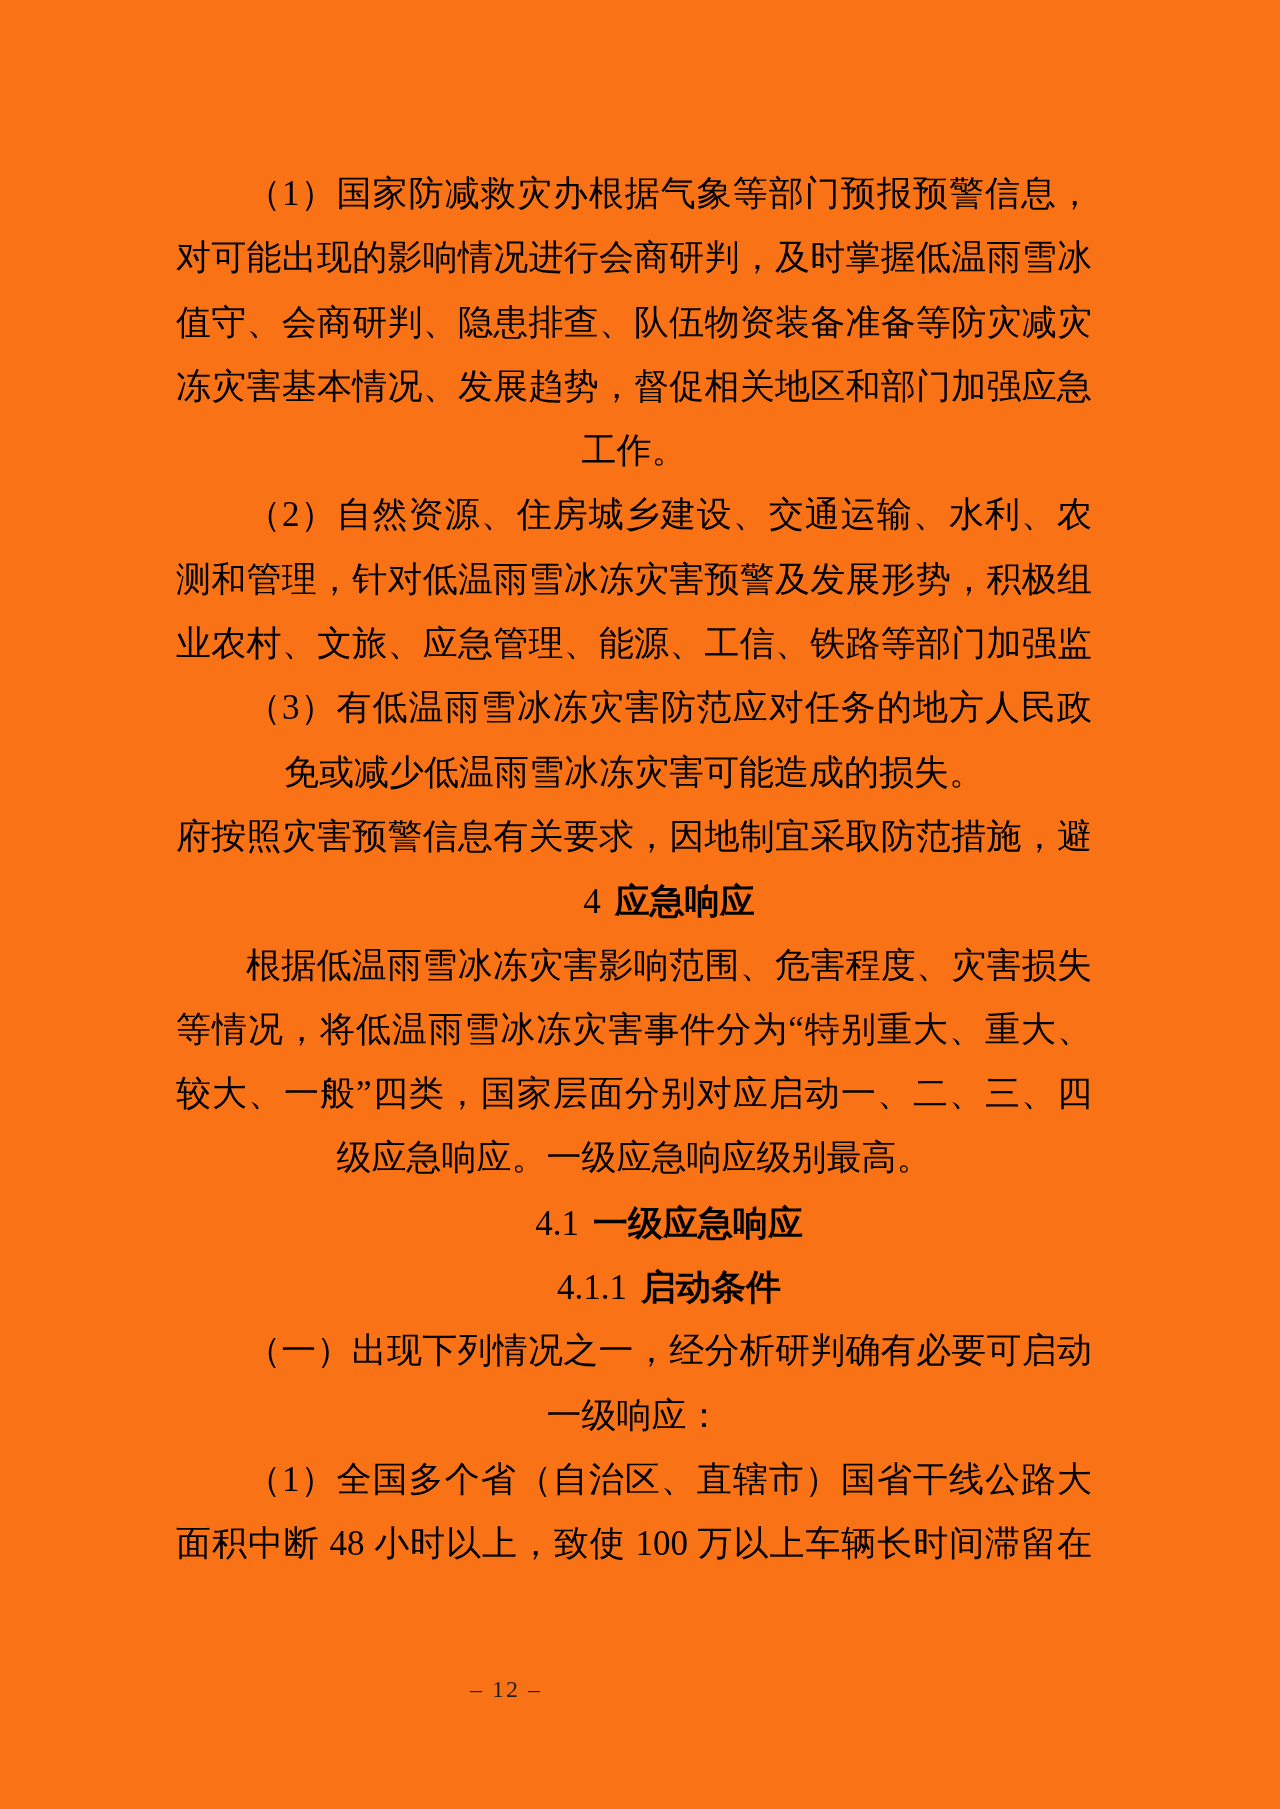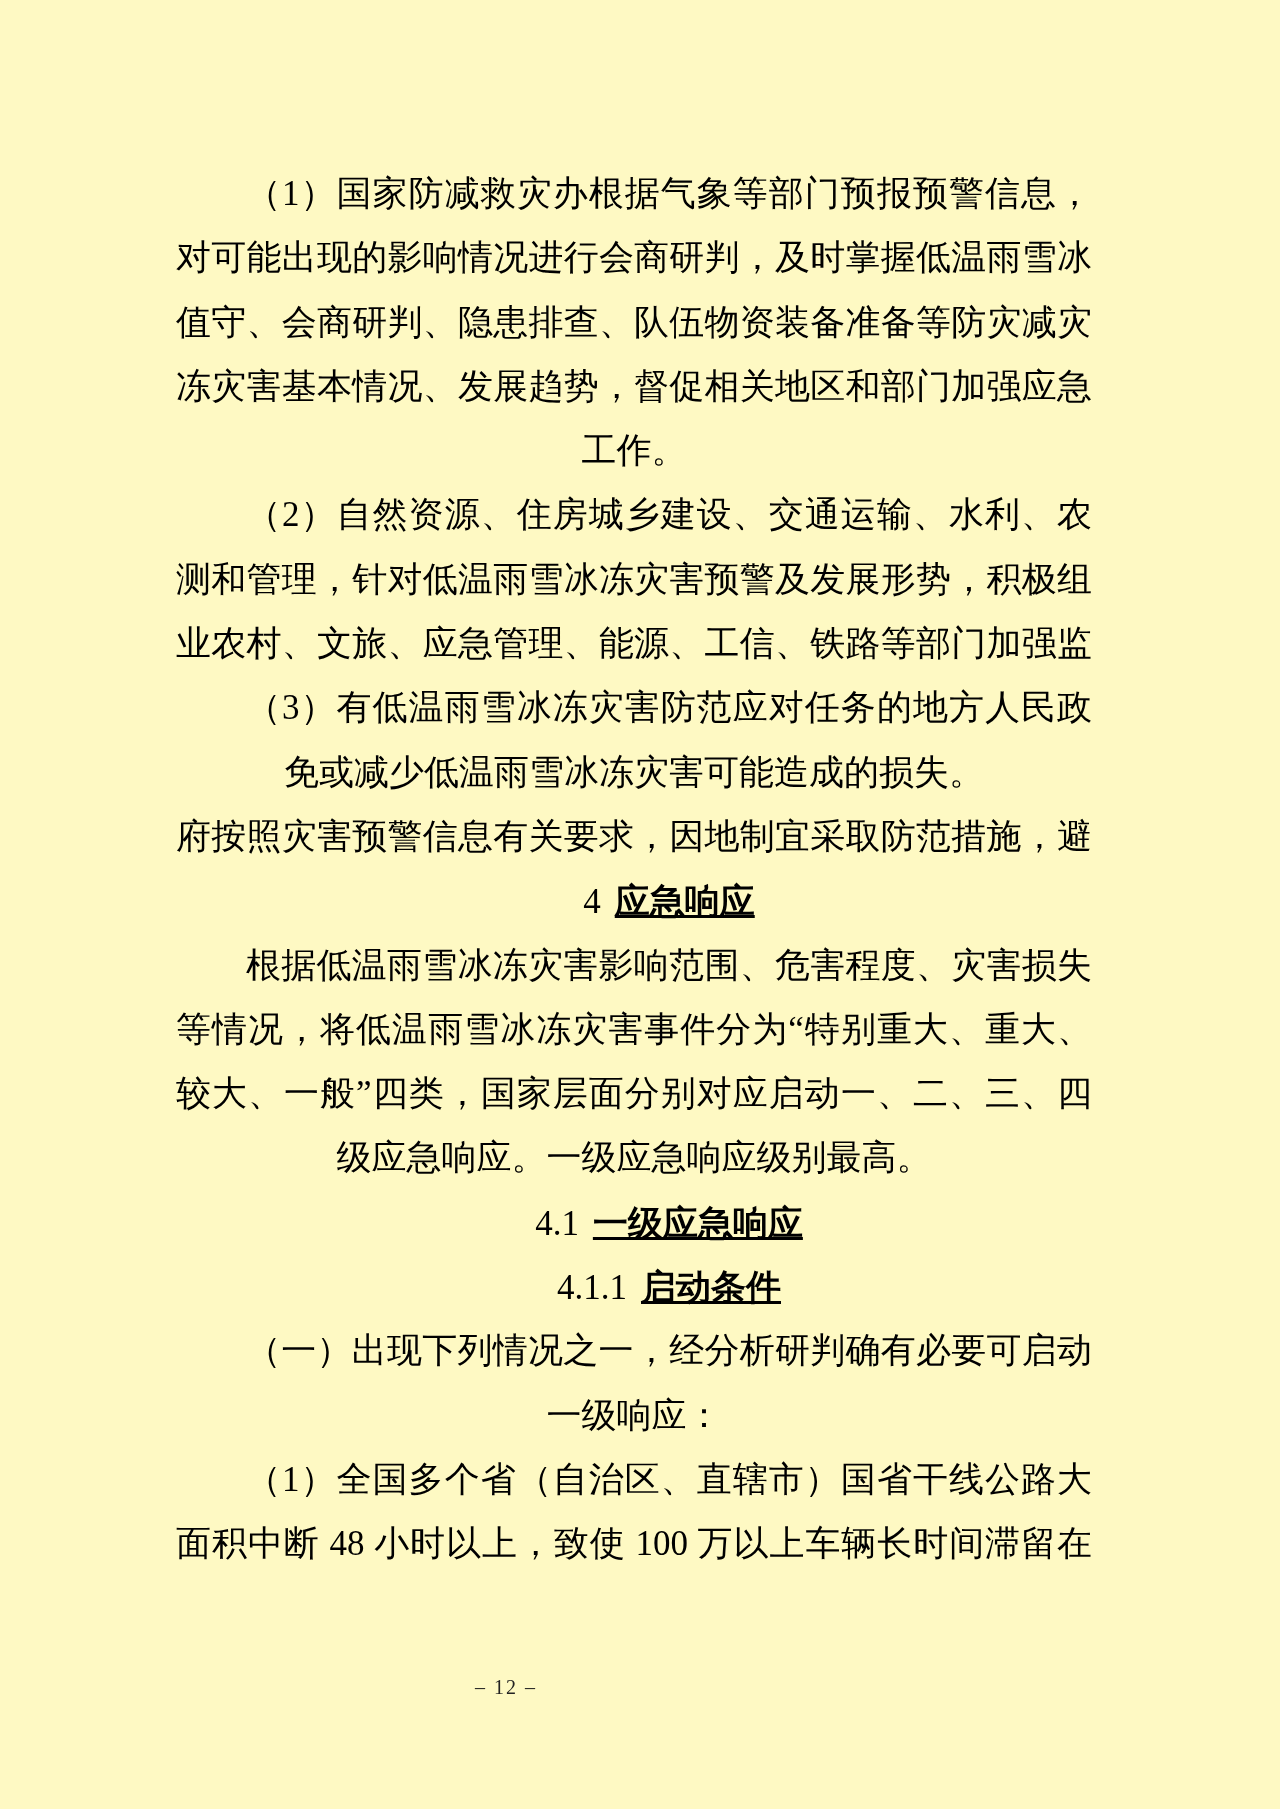--- a/index.html
+++ b/index.html
@@ -8,21 +8,21 @@
     height: 1809px;
     background: #ffffff;
     position: relative;
     overflow: hidden;
     font-family: "Liberation Serif", "DejaVu Serif", serif;
     color: #000000;
   }
   .doc-page {
     position: absolute;
     inset: 0;
-    background: #fef9c3;
+    background: #f97316;
     padding-left: 17px;
   }
   .body-text {
     position: absolute;
     left: 176px;
     top: 162px;
     width: 916px;
   }
   .line {
     height: 64.3px;
@@ -39,29 +39,28 @@
     text-indent: 70px;
   }
   .line.heading .hnum {
     font-family: "Liberation Serif", "DejaVu Serif", serif;
     font-weight: 400;
     margin-right: 14px;
   }
   .line.heading .hlabel {
     font-family: "DejaVu Sans", "Liberation Sans", sans-serif;
     font-weight: 700;
-    text-decoration: underline;
   }
   .page-number {
     position: absolute;
     left: 0;
     top: 1676px;
     width: 1012px;
     text-align: center;
-    font-size: 20px;
+    font-size: 24px;
     letter-spacing: 2px;
     color: #222222;
   }
 </style>
 </head>
 <body>
 
 <div class="doc-page">
   <div class="body-text" id="doc-body">
       <div class="line justify indent">（1）国家防减救灾办根据气象等部门预报预警信息，</div>

